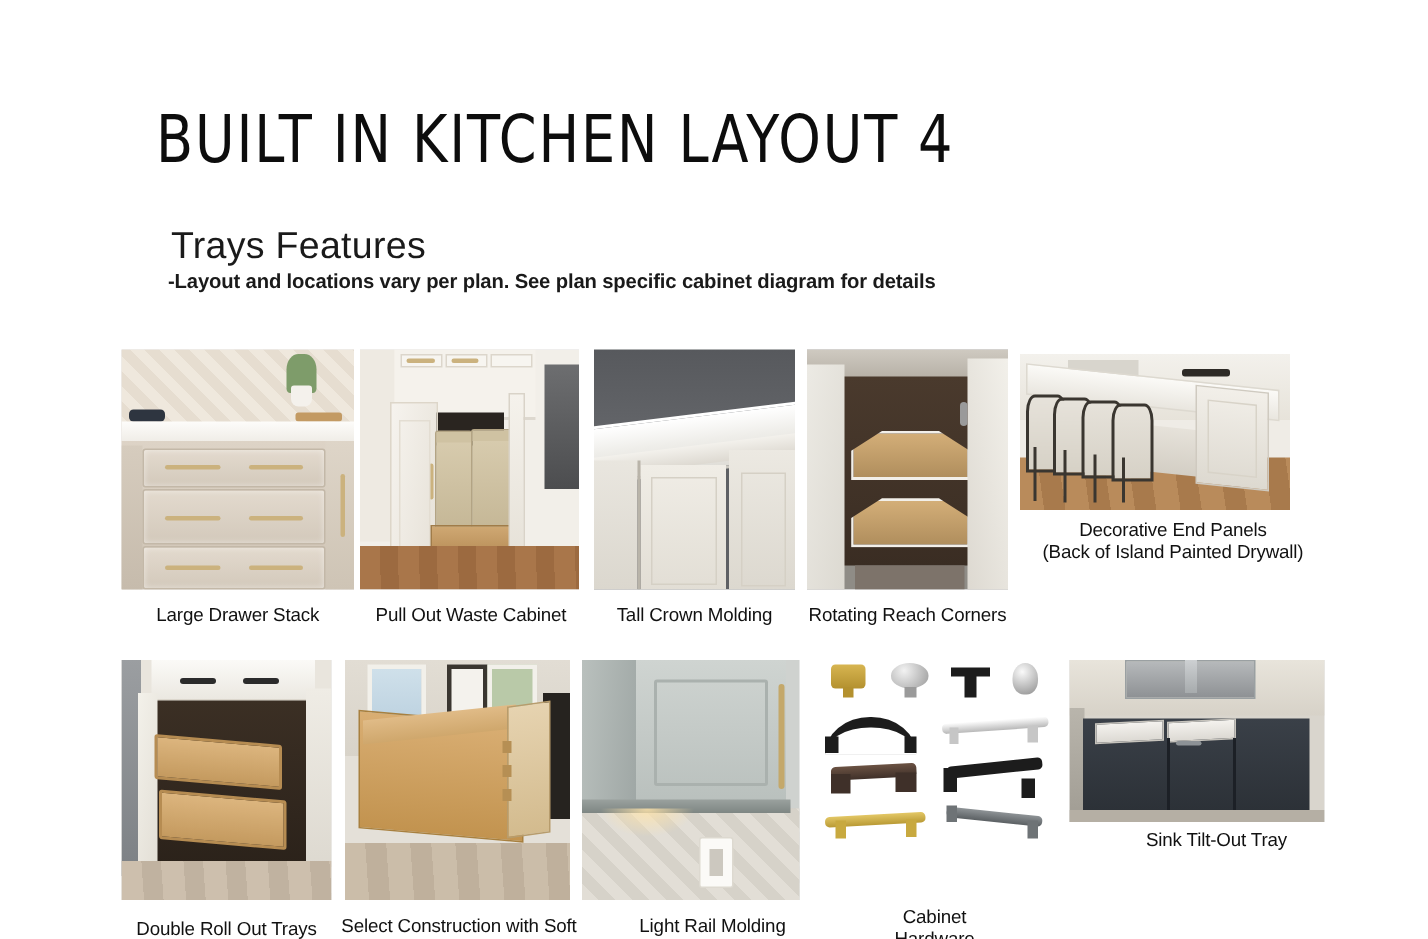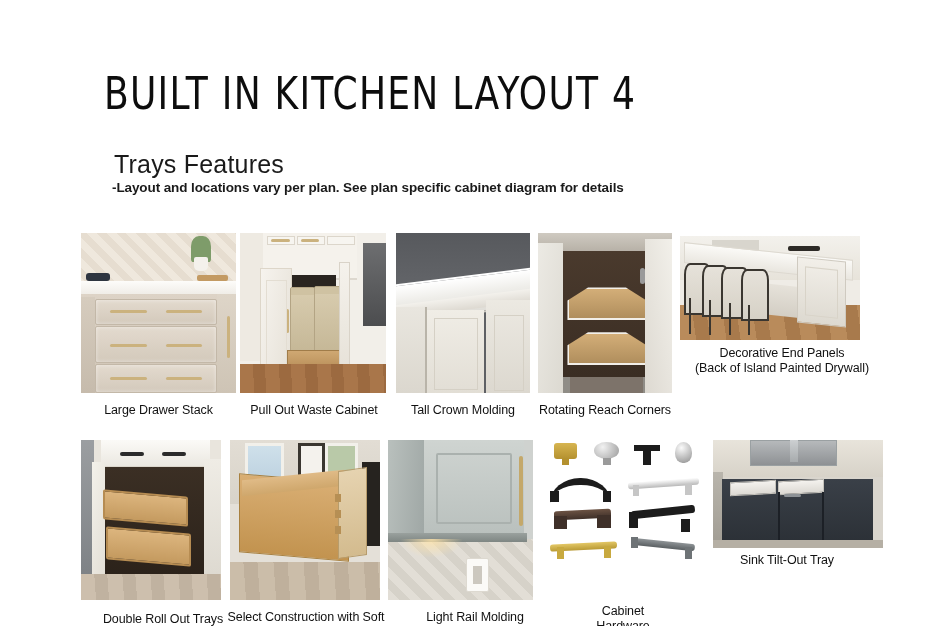--- a/index.html
+++ b/index.html
@@ -307,21 +307,21 @@
         <div class="l dh" style="left:56%;width:22%;"></div>
       </div>
       <div class="l cav"></div>
       <div class="l rightcab"></div>
       <div class="l doorL"></div>
       <div class="l tray t1"></div>
       <div class="l tray t2"></div>
       <div class="l floor"></div>
     </div>
   </div>
-  <div class="cap" style="left:74px;top:572px;width:178px;">Double Roll Out Trays</div>
+  <div class="cap" style="left:62px;top:572px;width:178px;">Double Roll Out Trays</div>
 
   <div class="tile" style="left:230px;top:400px;width:150px;height:160px;">
     <div class="ph p7">
       <div class="l wallbg"></div>
       <div class="l win"></div>
         <div class="l art"></div>
         <div class="l art2"></div>
       <div class="l dark"></div>
       <div class="l floor"></div>
       <div class="l box"></div>
@@ -393,15 +393,15 @@
       <div class="l side"></div>
       <div class="l cab"></div>
       <div class="l tray tr1"></div>
       <div class="l tray tr2"></div>
       <div class="l seam" style="left:38%;"></div>
       <div class="l seam" style="left:64%;"></div>
       <div class="l hdl"></div>
       <div class="l floor"></div>
     </div>
   </div>
-  <div class="cap" style="left:706px;top:513px;width:162px;">Sink Tilt-Out Tray</div>
+  <div class="cap" style="left:730px;top:513px;width:162px;">Sink Tilt-Out Tray</div>
 
 </div>
 
 </body></html>

